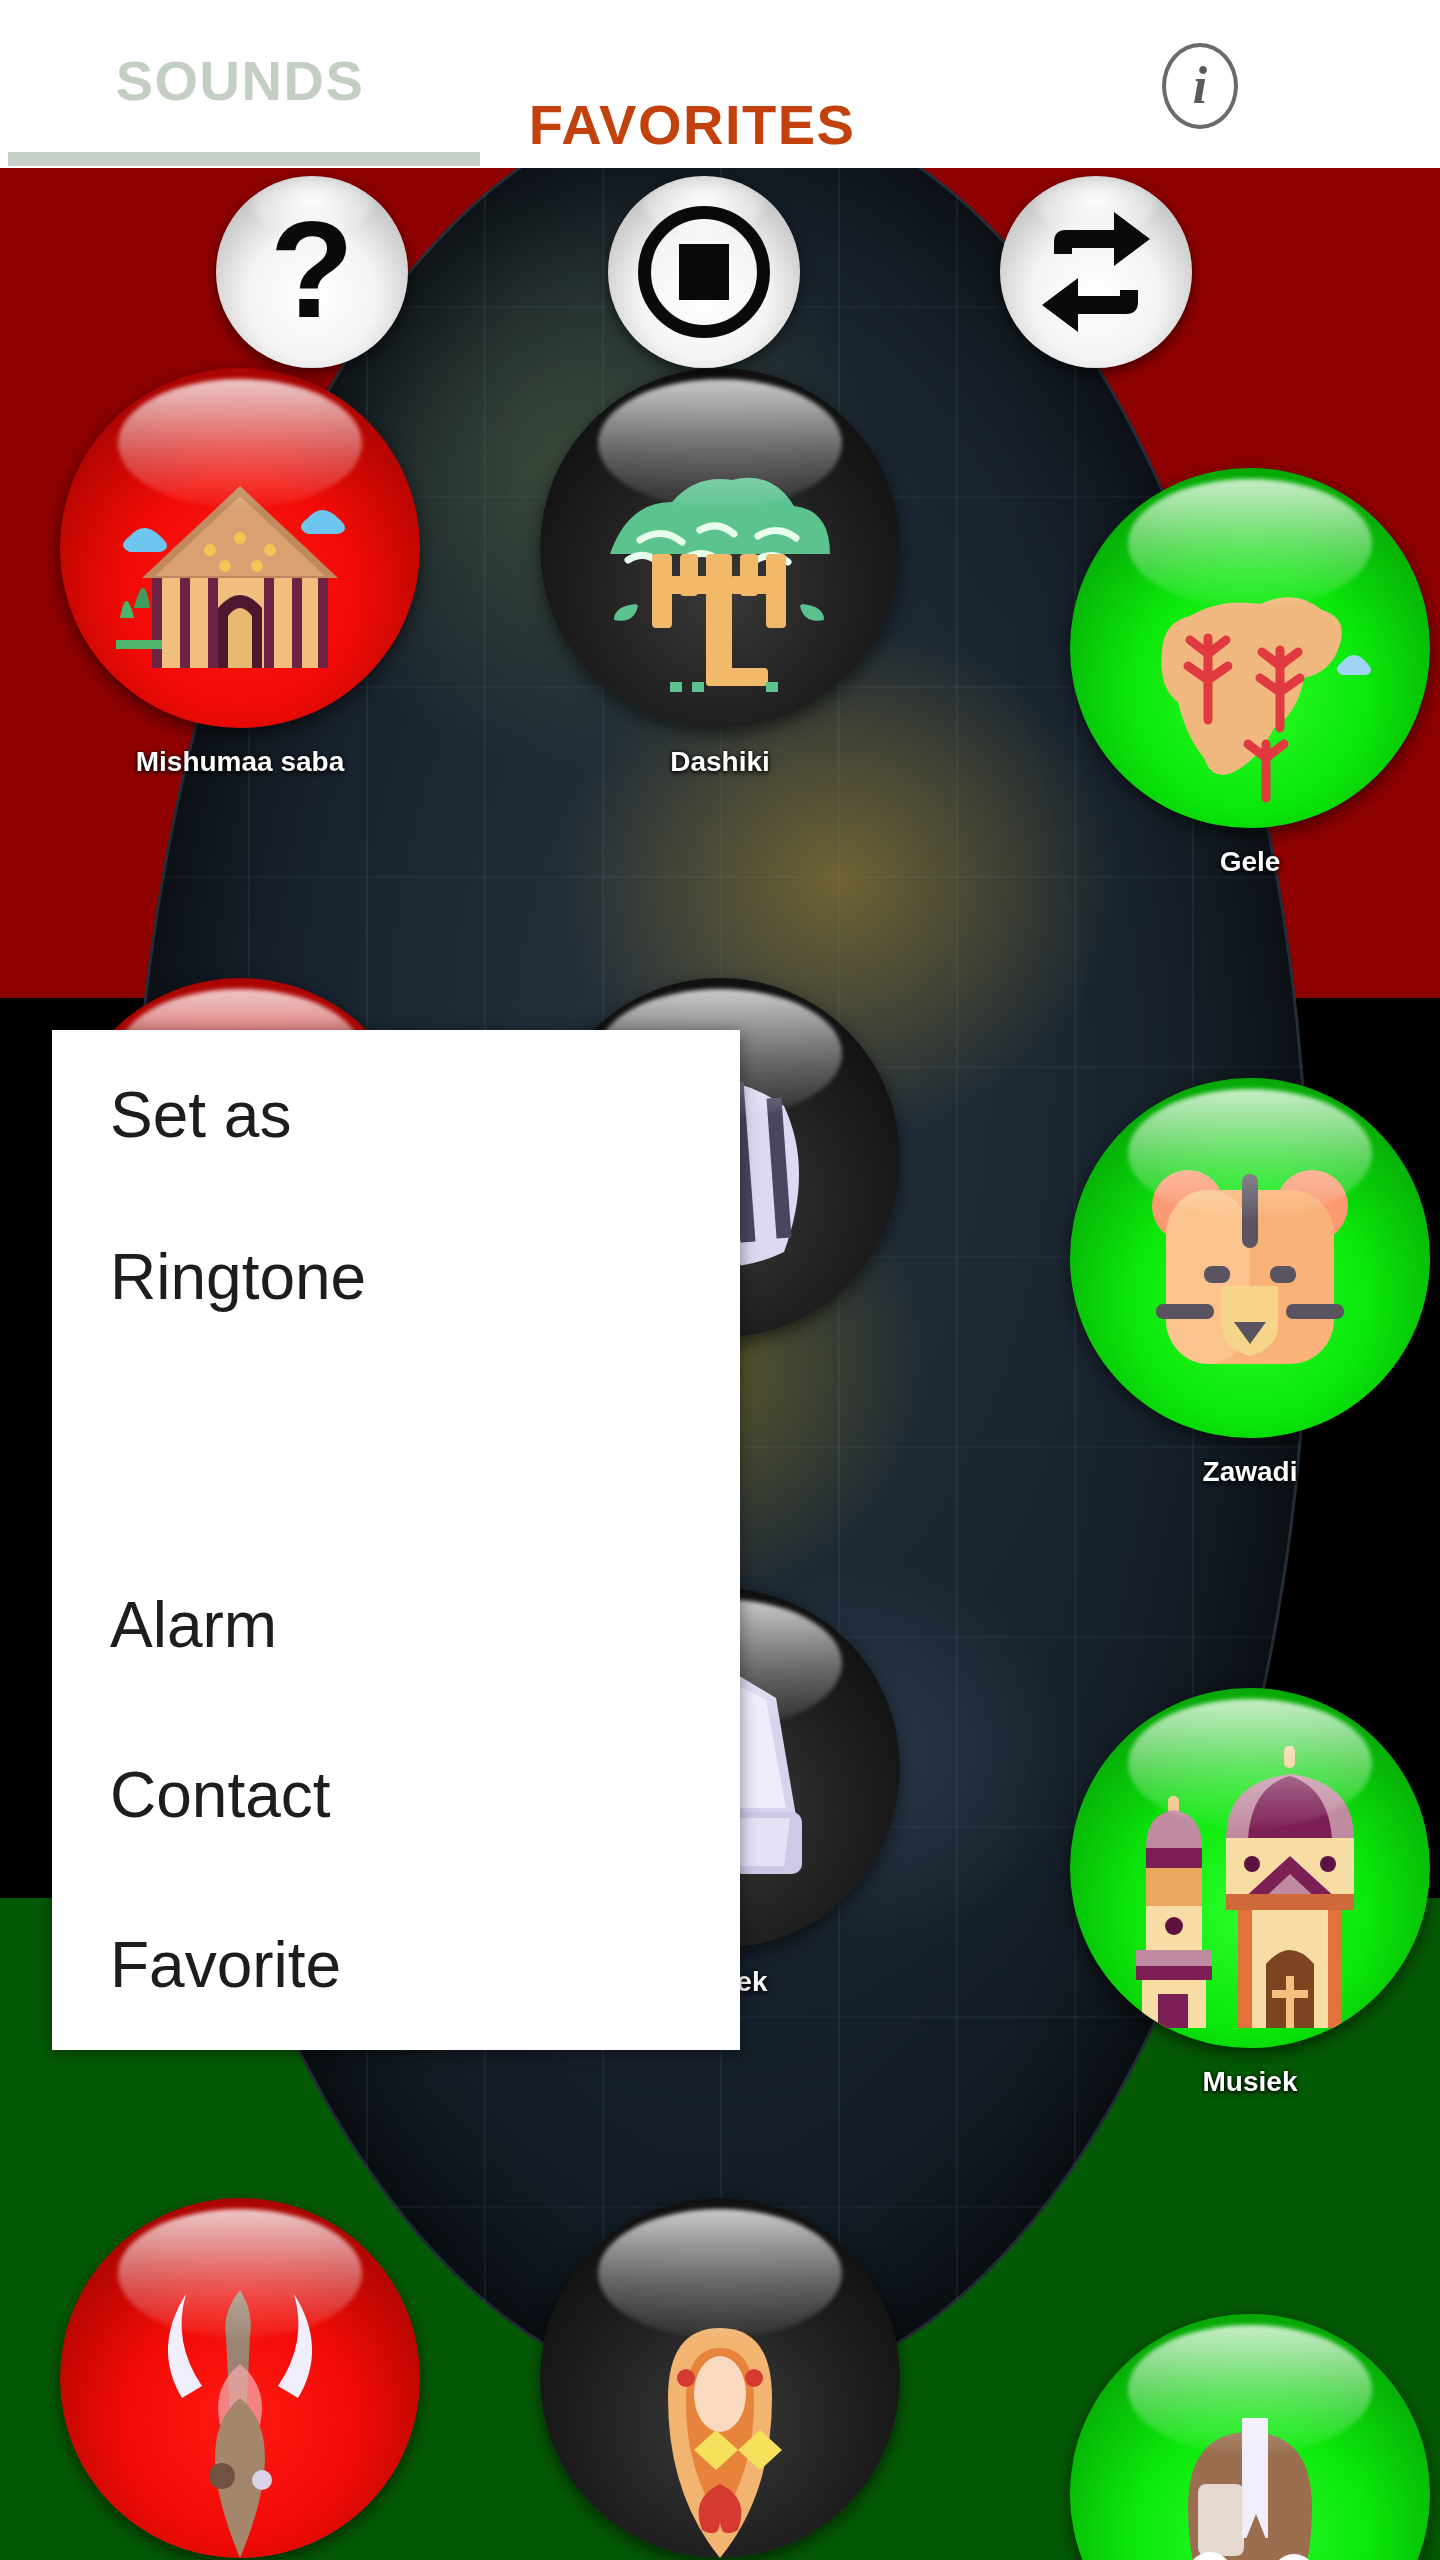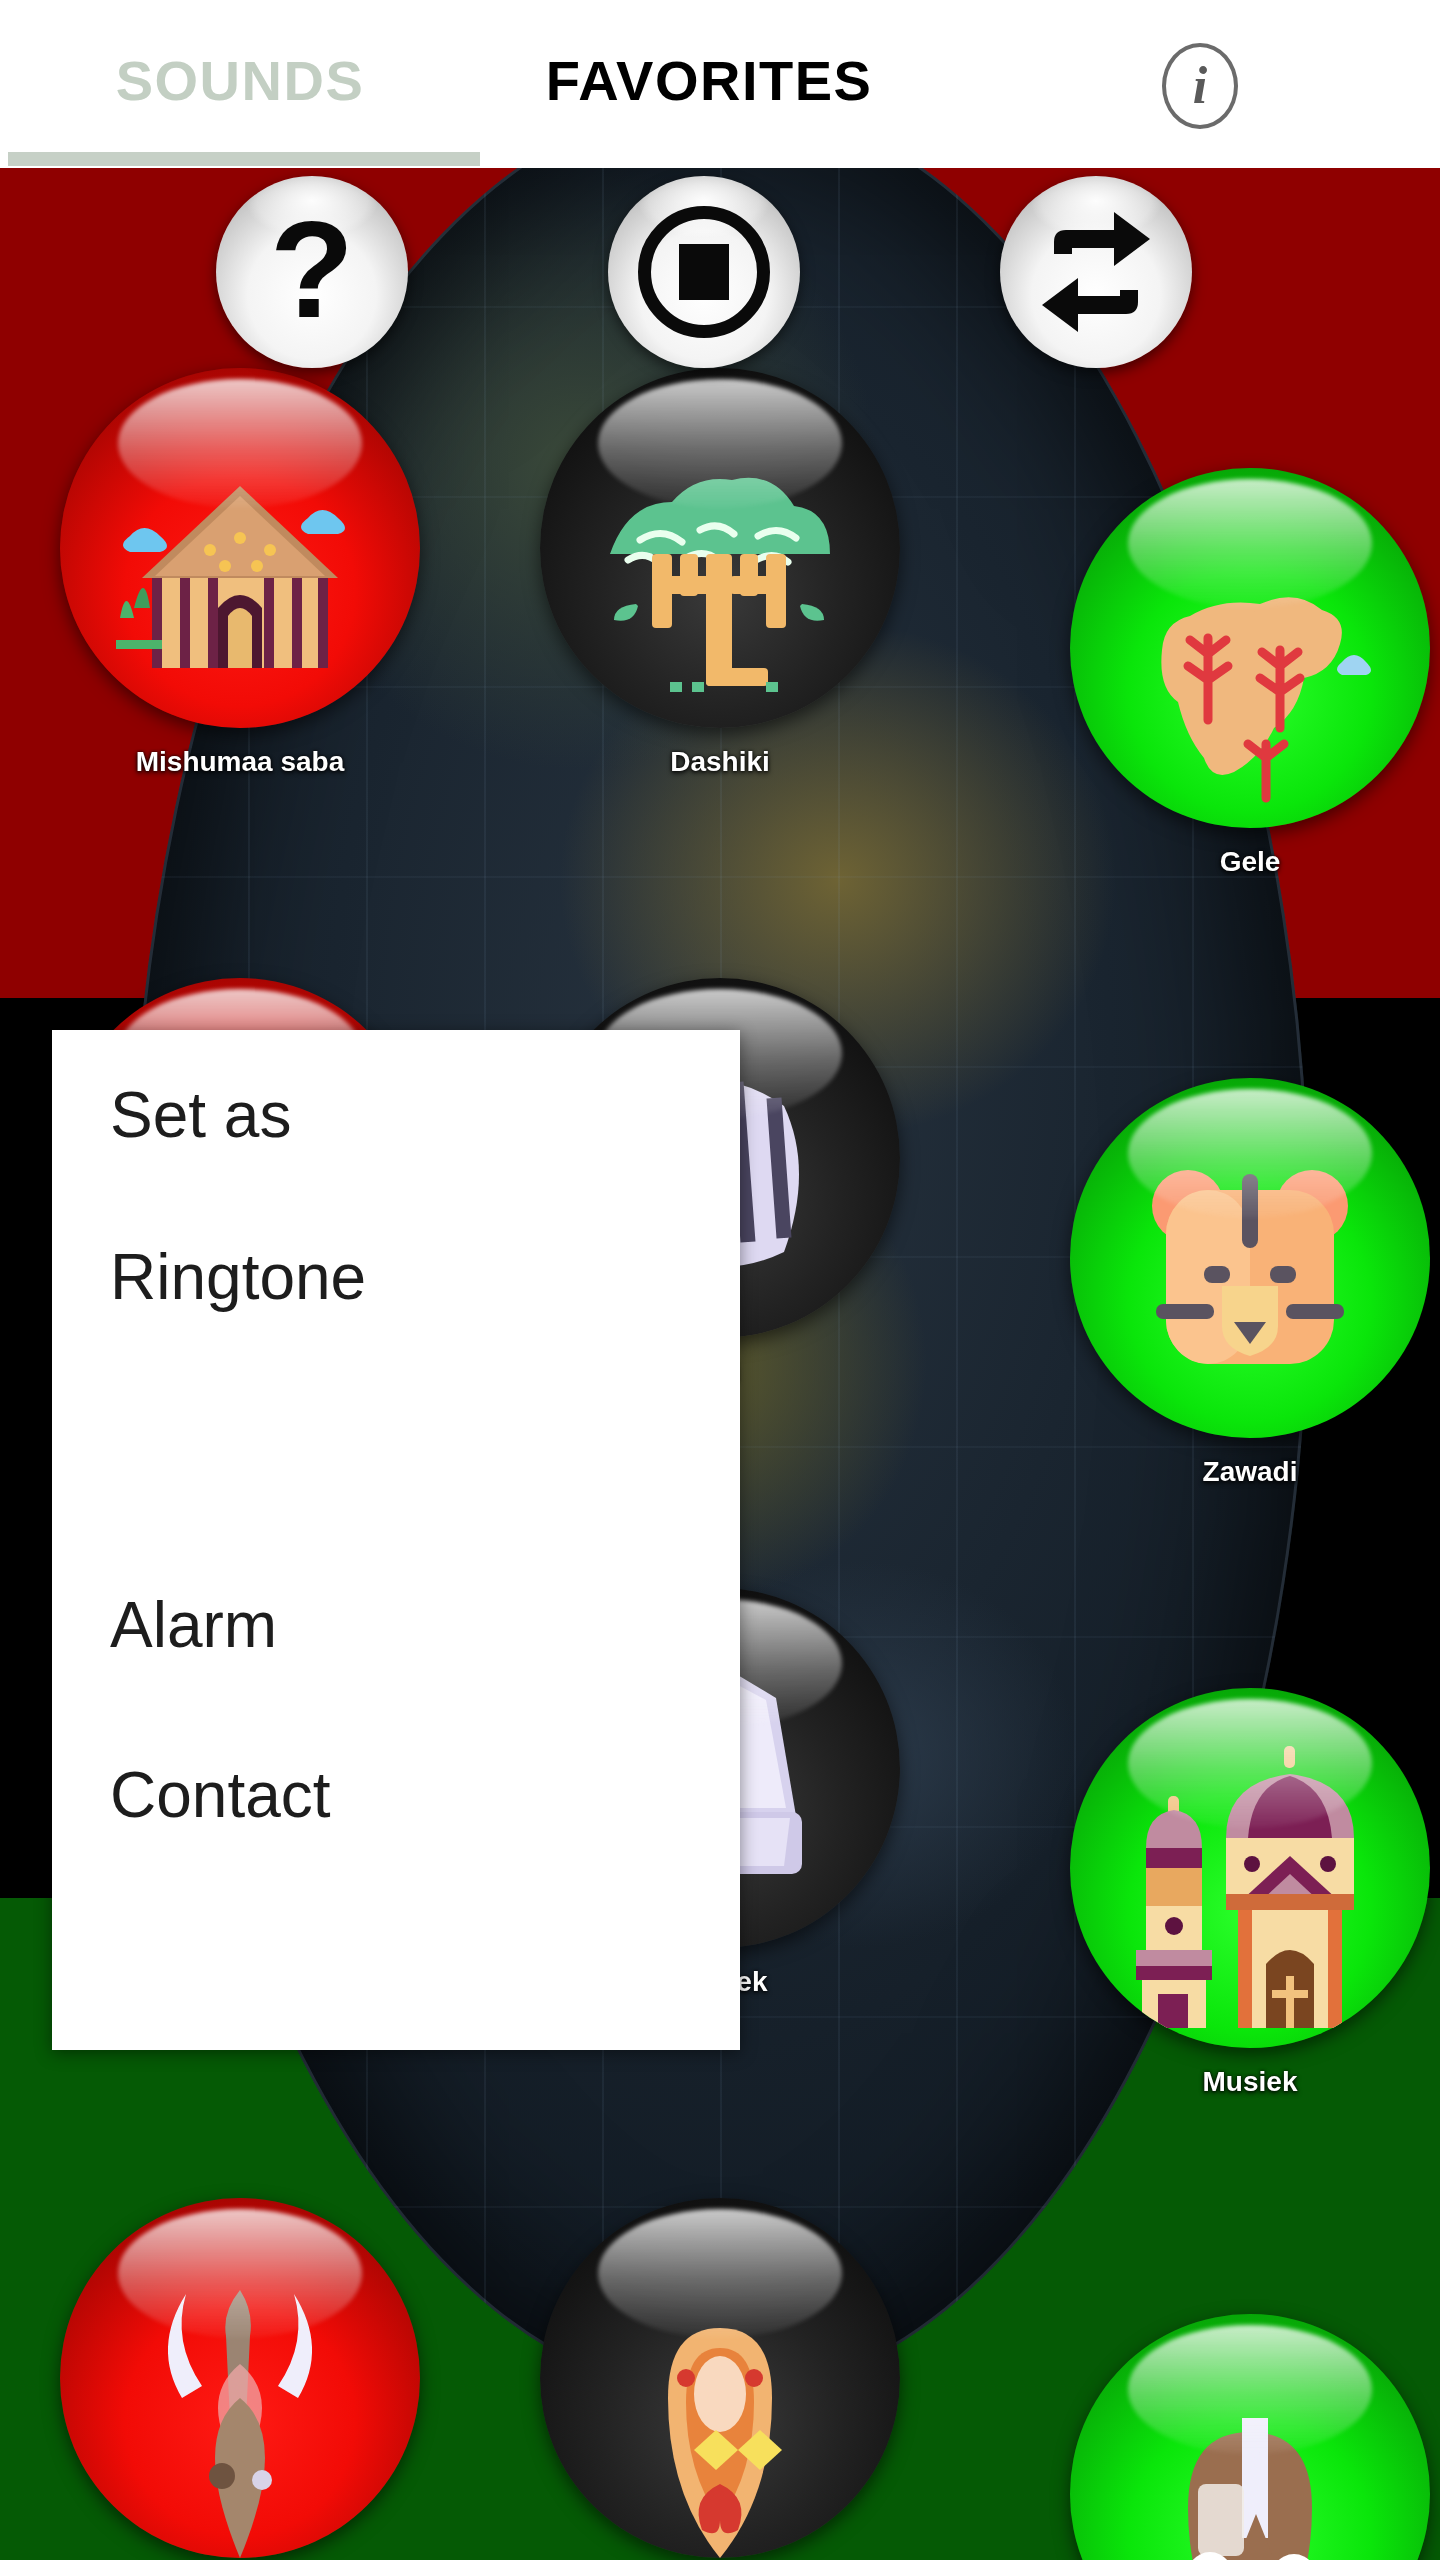--- a/index.html
+++ b/index.html
@@ -14,21 +14,21 @@
   .tabbar {
     position: absolute; top: 0; left: 0; width: 1440px; height: 168px;
     background: #ffffff; z-index: 40;
   }
   .tab {
     position: absolute; top: 0; height: 160px;
     display: flex; align-items: center; justify-content: center;
     font-size: 56px; font-weight: bold; letter-spacing: 1.5px;
   }
   .tab-sounds { left: 0; width: 480px; color: #c3cfc3; }
-  .tab-favorites { left: 469px; width: 480px; color: #000000; }
+  .tab-favorites { left: 452px; width: 480px; color: #c2410c; margin-top: 44px; }
   .tab-underline {
     position: absolute; left: 8px; top: 152px; width: 472px; height: 14px;
     background: #c6d0c6;
   }
   .info-btn {
     position: absolute; left: 1150px; top: 36px; width: 100px; height: 100px;
     display: flex; align-items: center; justify-content: center;
   }
   .info-circle {
     width: 76px; height: 86px; border: 4px solid #6b6b6b; border-radius: 50%;
@@ -461,15 +461,18 @@
     </div>
     <div class="menu-item mi1">
       <span>Ringtone</span>
     </div>
     <div class="menu-item mi3">
       <span>Alarm</span>
     </div>
     <div class="menu-item mi4">
       <span>Contact</span>
     </div>
+    <div class="menu-item mi5">
+      <span>Favorite</span>
+    </div>
   </div>
 
 </div>
 
 </body></html>

